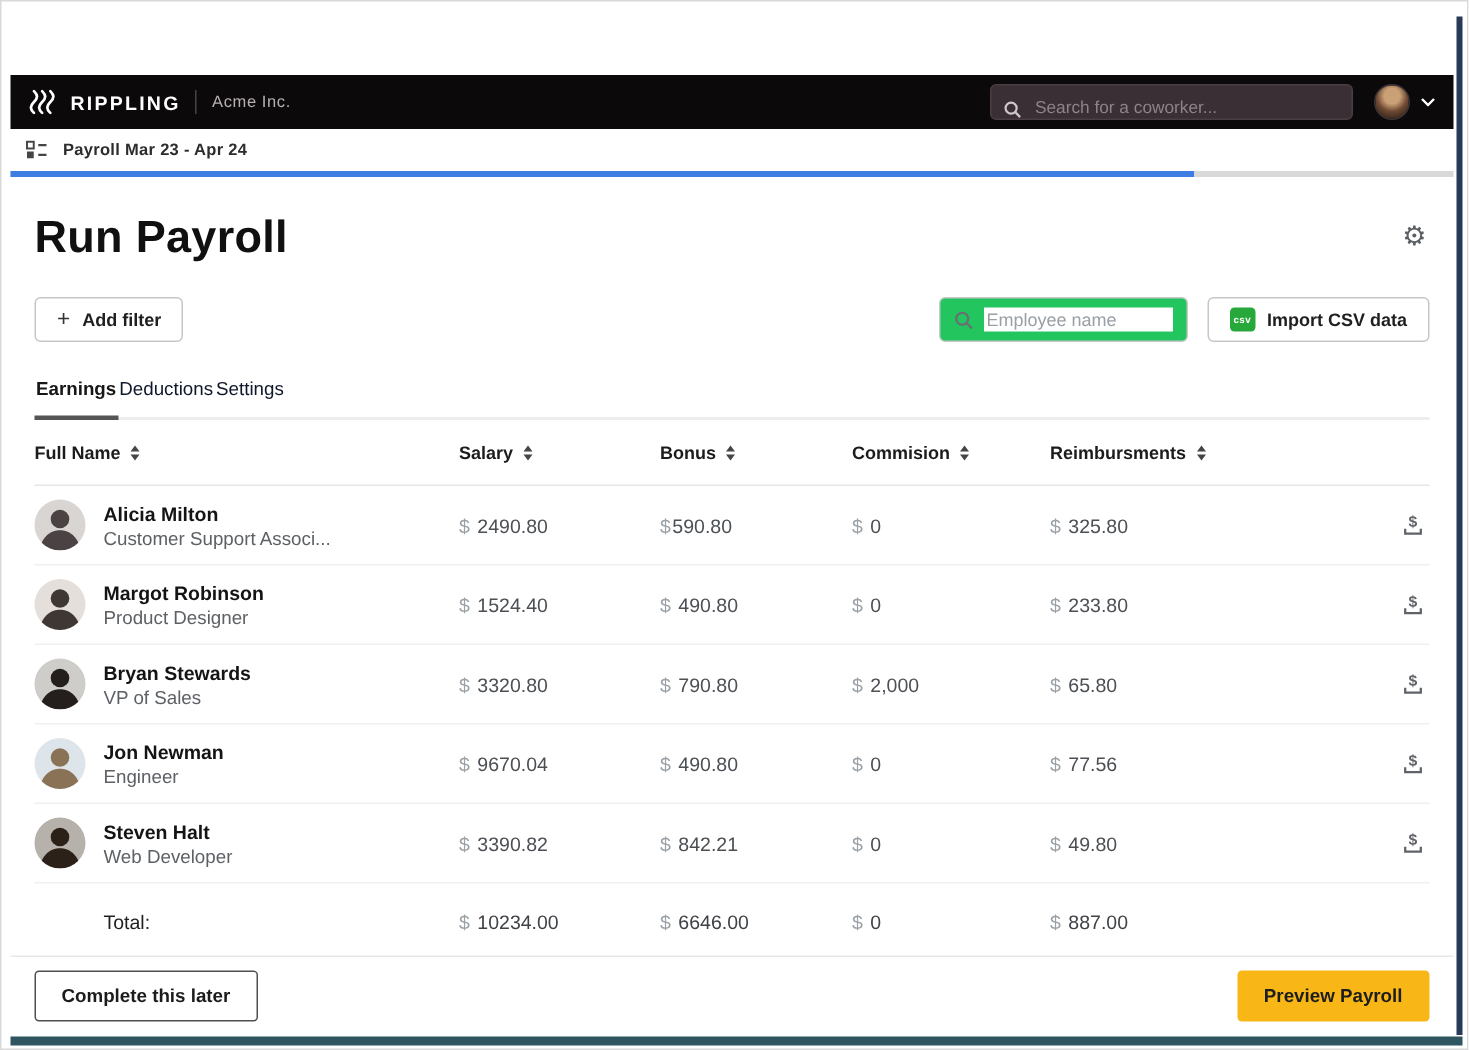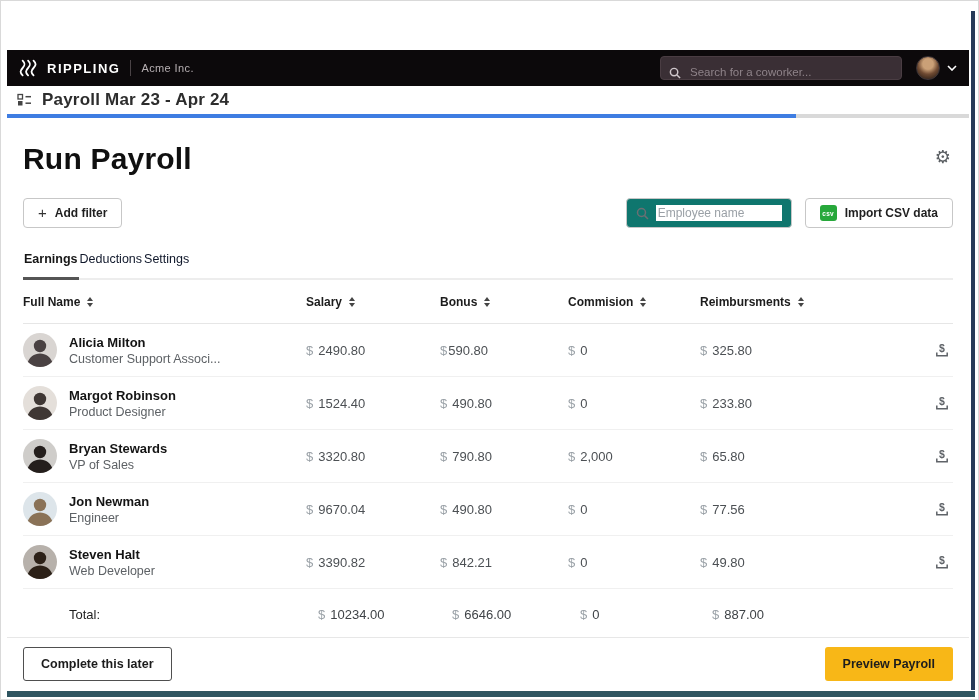--- a/index.html
+++ b/index.html
@@ -16,34 +16,34 @@
   .brand-divider{width:1px;height:16px;background:#4a4346;margin:0 10px;}
   .company{color:#b7b0b3;font-size:11px;letter-spacing:.4px;}
   .coworker-search{margin-left:auto;width:242px;height:24px;background:#3a2f35;border:1px solid #4a3d43;border-radius:4px;display:flex;align-items:flex-end;gap:7px;padding:0 8px;}
   .coworker-search input{flex:1;background:transparent;border:none;outline:none;color:#cfc7cb;font-size:11.5px;font-family:inherit;}
   .coworker-search input::placeholder{color:#8e8389;}
   .user{display:flex;align-items:center;gap:7px;margin-left:14px;}
   .user-avatar{width:24px;height:24px;border-radius:50%;background:radial-gradient(circle at 50% 32%,#caa077 0 28%,#6f4a32 55%,#221913 95%);border:1px solid #3c3438;}
 
   
   .crumbbar{height:28px;display:flex;align-items:center;gap:10px;padding:0 10px;flex:none;}
-  .crumb-label{font-size:17px;font-weight:700;color:#2d2d2d;letter-spacing:.2px;}
+  .crumb-label{font-size:11px;font-weight:700;color:#2d2d2d;letter-spacing:.2px;}
   .progress{height:4px;background:#d9d9d9;flex:none;}
   .progress-fill{height:100%;}
 
   
   .main{flex:1;display:flex;flex-direction:column;padding:0 16px;position:relative;min-height:0;}
   h1{margin:24px 0 0;font-size:30px;font-weight:700;color:#101010;letter-spacing:.2px;}
   .gear-btn{position:absolute;top:28px;right:16px;background:none;border:none;cursor:pointer;font-size:18px;color:#5b5f63;line-height:1;padding:2px;}
 
   .toolbar{display:flex;align-items:center;margin-top:22px;}
   .btn{display:inline-flex;align-items:center;justify-content:center;gap:8px;height:30px;padding:0 14px;background:#fff;border:1px solid #c7c7c7;border-radius:4px;font-size:12px;font-weight:700;color:#1f1f1f;cursor:pointer;font-family:inherit;}
   .plus{font-size:15px;font-weight:400;color:#333;line-height:1;margin-top:-1px;}
   .toolbar-right{margin-left:auto;display:flex;align-items:center;gap:13px;}
-  .employee-search{width:166px;height:30px;border:1px solid #c7c7c7;border-radius:4px;display:flex;align-items:center;gap:7px;padding:0 9px;background:#0f766e;}
+  .employee-search{width:166px;height:30px;border:1px solid #c7c7c7;border-radius:4px;display:flex;align-items:center;gap:7px;padding:0 9px;background:#22c55e;}
   .employee-search input{flex:1;min-width:0;border:none;outline:none;font-size:12px;color:#333;font-family:inherit;}
   .employee-search input::placeholder{color:#9aa0a6;}
   .csv-badge{width:17px;height:16px;border-radius:3px;display:inline-flex;align-items:center;justify-content:center;color:#fff;font-size:6.5px;font-weight:700;letter-spacing:.3px;}
 
   
   .tabs{display:flex;margin-top:24px;border-bottom:2px solid #ededed;flex:none;}
   .tab{position:relative;padding:0 1px 12px;font-size:12.5px;color:#0f172a;cursor:pointer;}
   .tab.active{font-weight:700;color:#161616;}
   .tab.active::after{content:'';position:absolute;left:0;right:0;bottom:-2px;height:3px;background:#555;}
 
@@ -62,21 +62,21 @@
   .nm{display:flex;flex-direction:column;min-width:0;}
   .name{font-size:13px;font-weight:700;color:#141414;margin-bottom:2px;white-space:nowrap;}
   .title{font-size:12.5px;color:#5d6165;white-space:nowrap;overflow:hidden;text-overflow:ellipsis;}
   .money{font-size:13px;color:#4c5054;}
   .money .cur{color:#9aa1a7;}
   .act{display:flex;justify-content:flex-end;}
   .dl{background:none;border:none;cursor:pointer;padding:3px;line-height:0;}
 
   .total-row{height:50px;flex:none;}
   .total-label{padding-left:46px;font-size:13px;font-weight:400;color:#1f1f1f;}
-  .total-row .money{color:#3f4347;margin-left:12px;}
+  .total-row .money{color:#3f4347;}
 
   
   .footer{margin-top:auto;border-top:1px solid #e7e7e7;padding:9px 16px 8px;display:flex;align-items:center;flex:none;}
   .btn-complete{height:34px;padding:0 17px;background:#fff;border:1px solid #4f4f4f;border-radius:3px;font-size:12.5px;font-weight:700;color:#1c1c1c;cursor:pointer;font-family:inherit;}
   .btn-preview{margin-left:auto;height:34px;padding:0 18px;border:none;border-radius:3px;font-size:12.5px;font-weight:700;color:#1d1d1d;cursor:pointer;font-family:inherit;}
 </style>
 </head>
 <body>
 
 <div class="frame">

